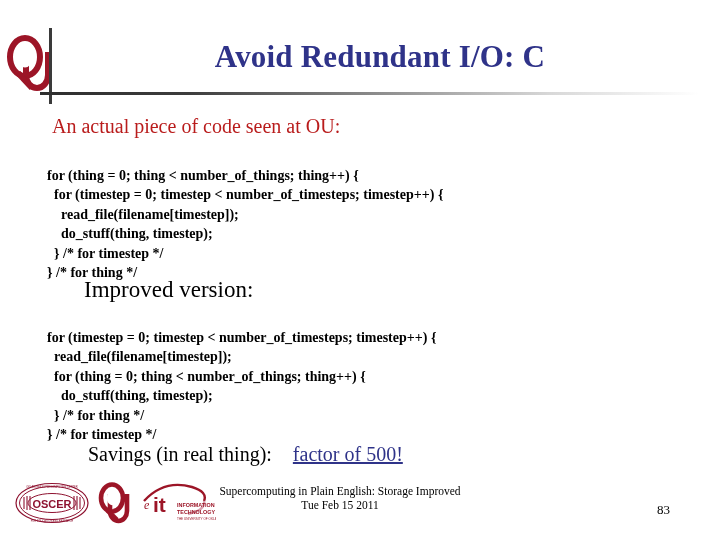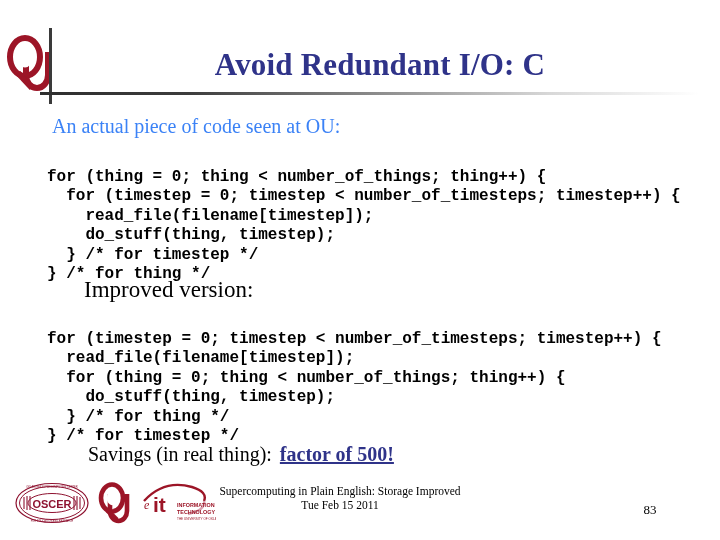--- a/index.html
+++ b/index.html
@@ -55,38 +55,37 @@
     left: 100px;
     top: 38px;
     width: 560px;
     text-align: center;
     font-family: "Liberation Serif", serif;
     font-weight: bold;
     font-size: 31px;
     line-height: 38px;
     color: #2f3389;
     letter-spacing: 0.2px;
-    margin-top: 8px;
   }
 
   
   #intro-line {
     position: absolute;
     left: 52px;
     top: 113px;
     font-size: 20px;
     line-height: 26px;
-    color: #3b82f6;
+    color: #b91c1c;
   }
 
   .code-block {
     position: absolute;
-    font-family: Liberation Mono, monospace;
+    font-family: Liberation Serif, serif;
     font-weight: bold;
-    font-size: 16px;
+    font-size: 14px;
     line-height: 19.4px;
     white-space: pre;
     color: #000000;
     letter-spacing: 0px;
   }
   #code-block-original { left: 47px; top: 152px; }
   #code-block-improved { left: 47px; top: 314px; }
 
   #improved-heading {
     position: absolute;
@@ -99,24 +98,24 @@
 
   #savings-line {
     position: absolute;
     left: 88px;
     top: 441px;
     font-size: 20px;
     line-height: 26px;
     color: #000000;
   }
   #savings-highlight {
-    font-weight: bold;
+    font-weight: normal;
     color: #2f3389;
     text-decoration: underline;
-    margin-left: 8px;
+    margin-left: 21px;
   }
 
   
   #footer-logos {
     position: absolute;
     left: 10px;
     top: 478px;
     width: 200px;
     height: 50px;
     text-decoration: underline;
@@ -155,21 +154,21 @@
     color: #000000;
   }
   #footer-title-line { display: block; white-space: nowrap; }
   #footer-date-line  { display: block; }
 
   #slide-number {
     position: absolute;
     left: 630px;
     top: 502px;
     width: 40px;
-    text-align: center;
+    text-align: right;
     font-size: 13px;
     line-height: 16px;
     color: #000000;
   }
 </style>
 </head>
 <body>
 
 <div id="slide-header">
 

